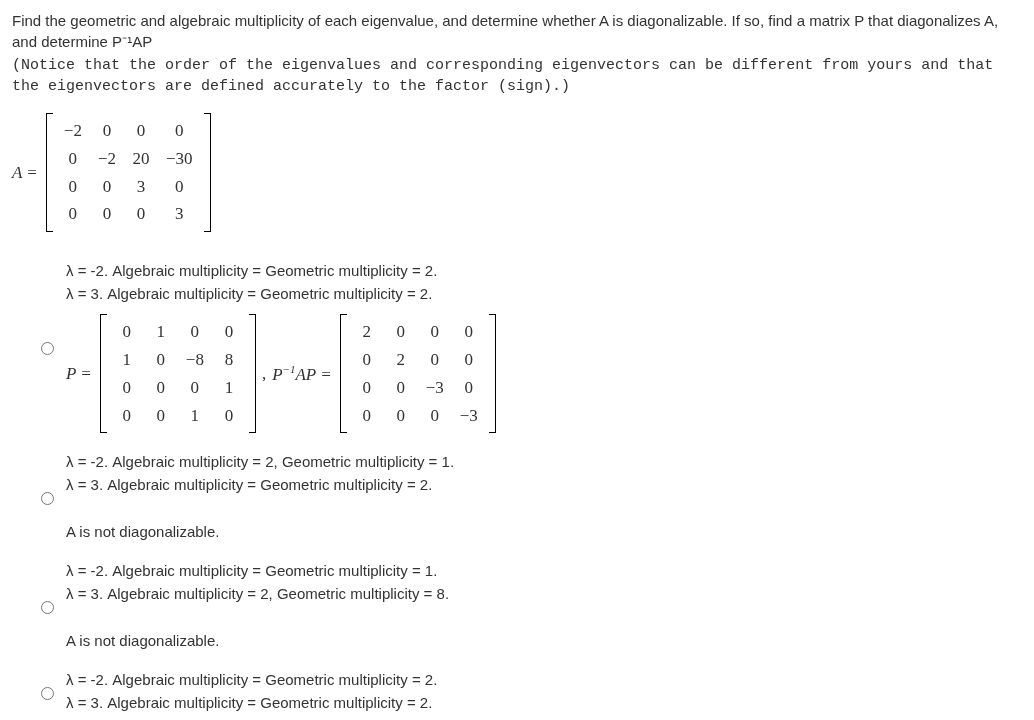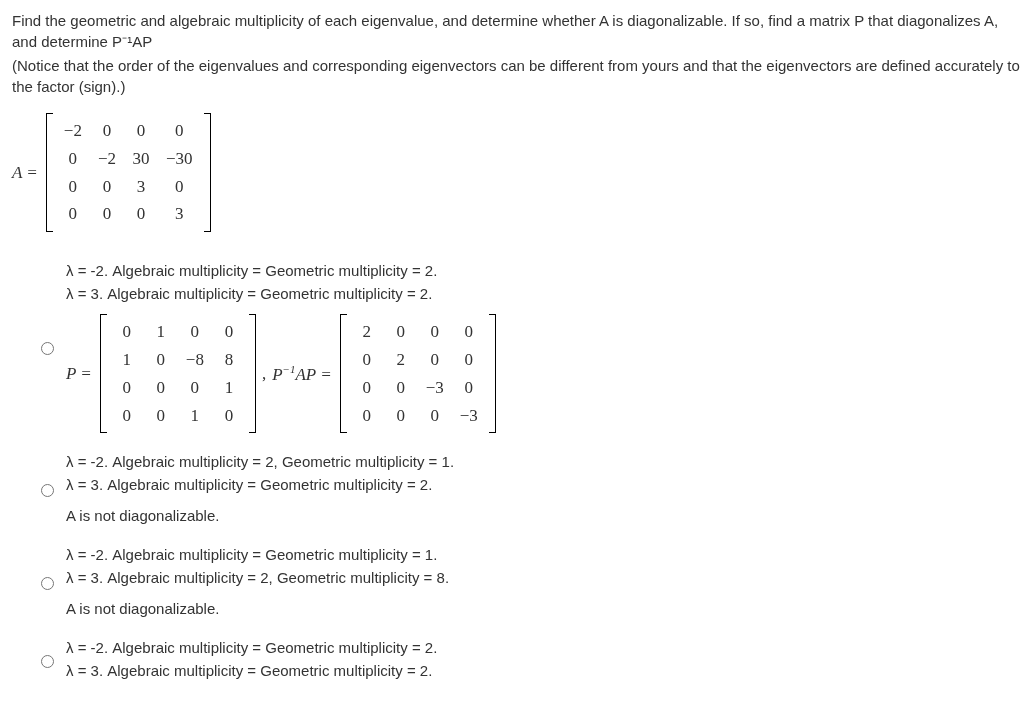--- a/index.html
+++ b/index.html
@@ -9,20 +9,21 @@
       margin: 0;
       padding: 10px 12px;
       background: #fff;
       line-height: 1.4;
     }
     .question-text {
       margin-bottom: 3px;
     }
     .notice-text {
       margin-bottom: 16px;
+      font-family: Liberation Mono, monospace;
     }
     .matrix-container {
       display: inline-flex;
       align-items: center;
       font-family: "Times New Roman", serif;
       font-size: 17px;
       margin-bottom: 28px;
     }
     .matrix-label {
       font-style: italic;
@@ -84,21 +85,21 @@
       font-size: 17px;
     }
     .sep {
       margin: 0 6px;
     }
     .sup {
       font-size: 11px;
       vertical-align: super;
     }
     .not-diag {
-      margin-top: 10px;
+      margin-top: 26px;
     }
   </style>
 </head>
 <body>
 
 
 
 <div class="question-text">Find the geometric and algebraic multiplicity of each eigenvalue, and determine whether A is diagonalizable. If so, find a matrix P that diagonalizes A, and determine P⁻¹AP</div>
 <div class="notice-text">(Notice that the order of the eigenvalues and corresponding eigenvectors can be different from yours and that the eigenvectors are defined accurately to the factor (sign).)</div>
 
@@ -109,21 +110,21 @@
       <tbody>
           <tr>
             <td>−2</td>
             <td>0</td>
             <td>0</td>
             <td>0</td>
           </tr>
       <tr>
             <td>0</td>
             <td>−2</td>
-            <td>30</td>
+            <td>20</td>
             <td>−30</td>
           </tr>
       <tr>
             <td>0</td>
             <td>0</td>
             <td>3</td>
             <td>0</td>
           </tr>
       <tr>
             <td>0</td>

